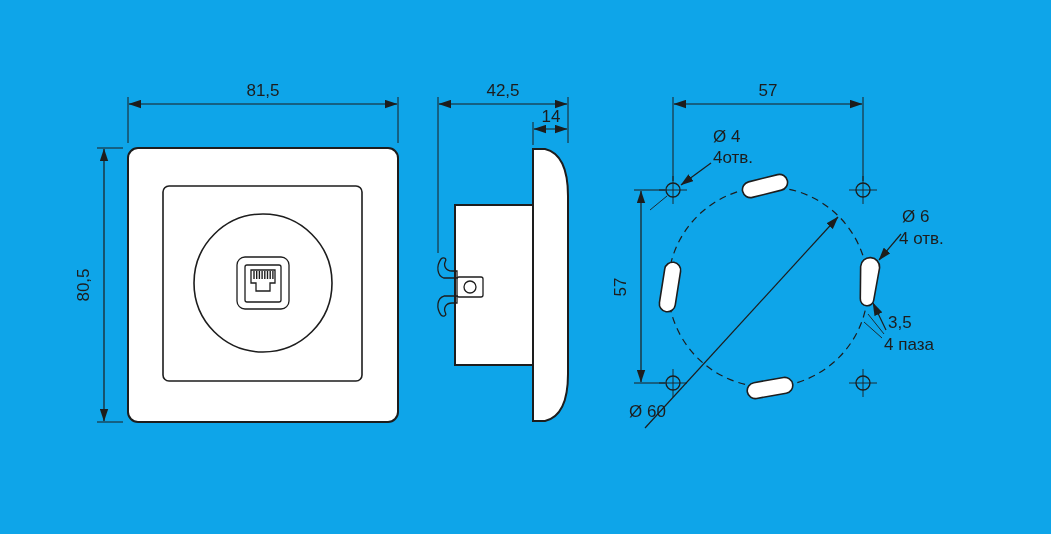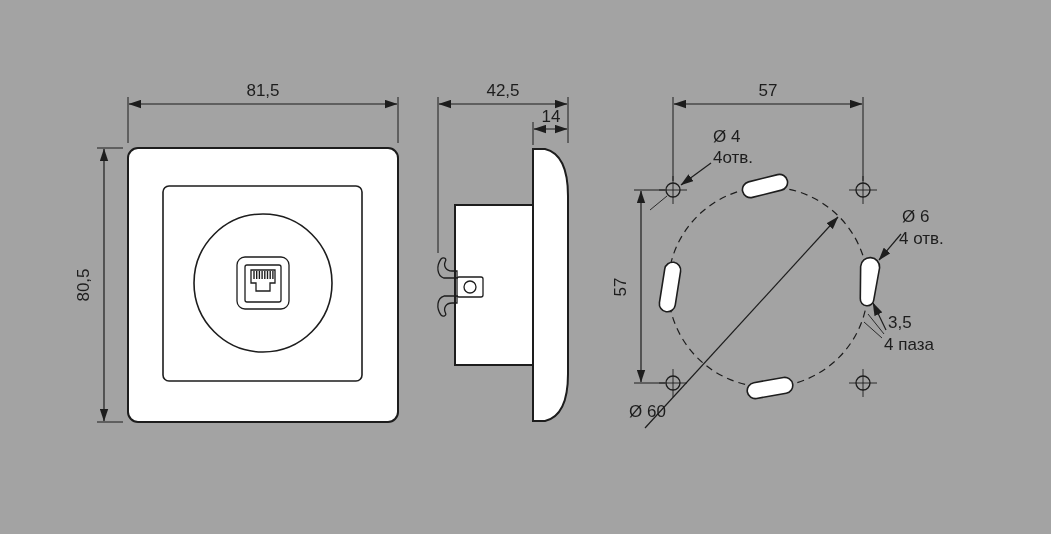--- a/index.html
+++ b/index.html
@@ -1,19 +1,19 @@
 <!DOCTYPE html>
 <html><head>
 <meta charset="utf-8">
 <style>
   html,body { margin:0; padding:0; background:#ffffff; }
   #canvas {
     position:relative;
     width:1051px; height:534px;
-    background:#a3a3a3;
+    background:#0ea5e9;
     font-family:"Liberation Sans", sans-serif;
     overflow:hidden;
   }
   svg text {
     font-family:"Liberation Sans", sans-serif;
     font-size:17px;
     fill:#1d1d1d;
   }
   .outline { fill:#ffffff; stroke:#1d1d1d; stroke-width:2; }
   .mid     { fill:#ffffff; stroke:#1d1d1d; stroke-width:1.6; }

